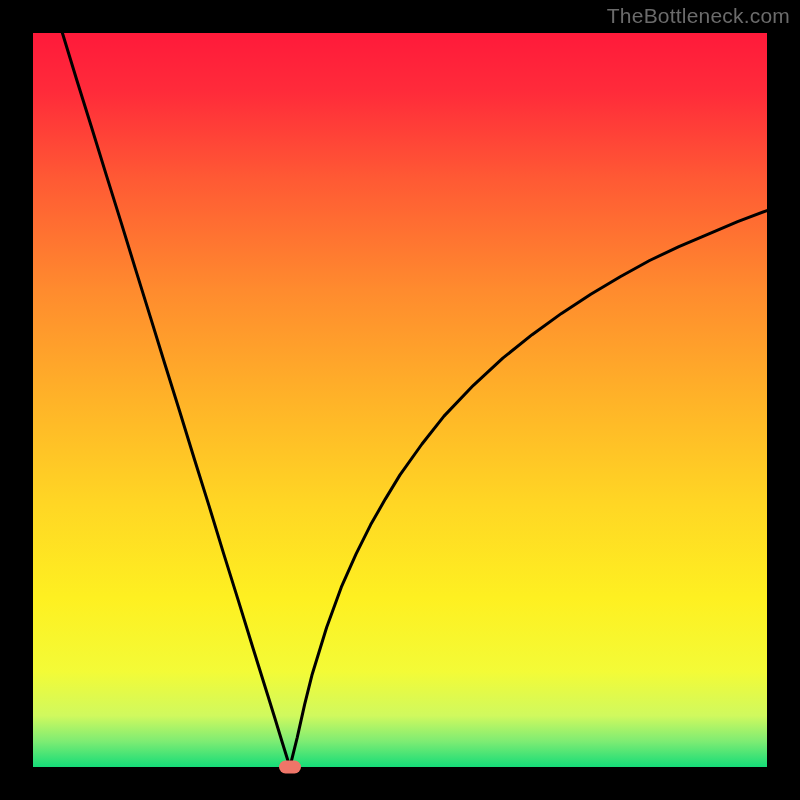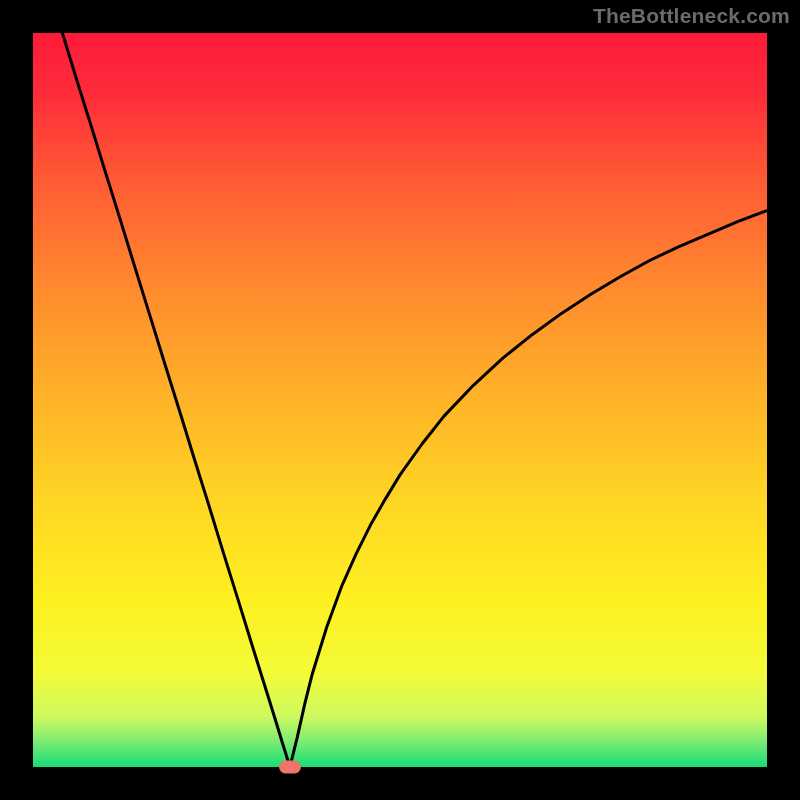--- a/index.html
+++ b/index.html
@@ -20,21 +20,21 @@
   #gradient-bg {
     position: absolute;
     box-sizing: border-box;
   }
   #attribution {
     position: absolute;
     top: 4px;
     right: 10px;
     color: #6b6b6b;
     font-size: 21px;
-    font-weight: 700;
+    font-weight: 400;
     letter-spacing: 0.2px;
     user-select: none;
   }
   #curve-svg {
     position: absolute;
     pointer-events: none;
   }
   #marker {
     position: absolute;
     border-radius: 9px;

